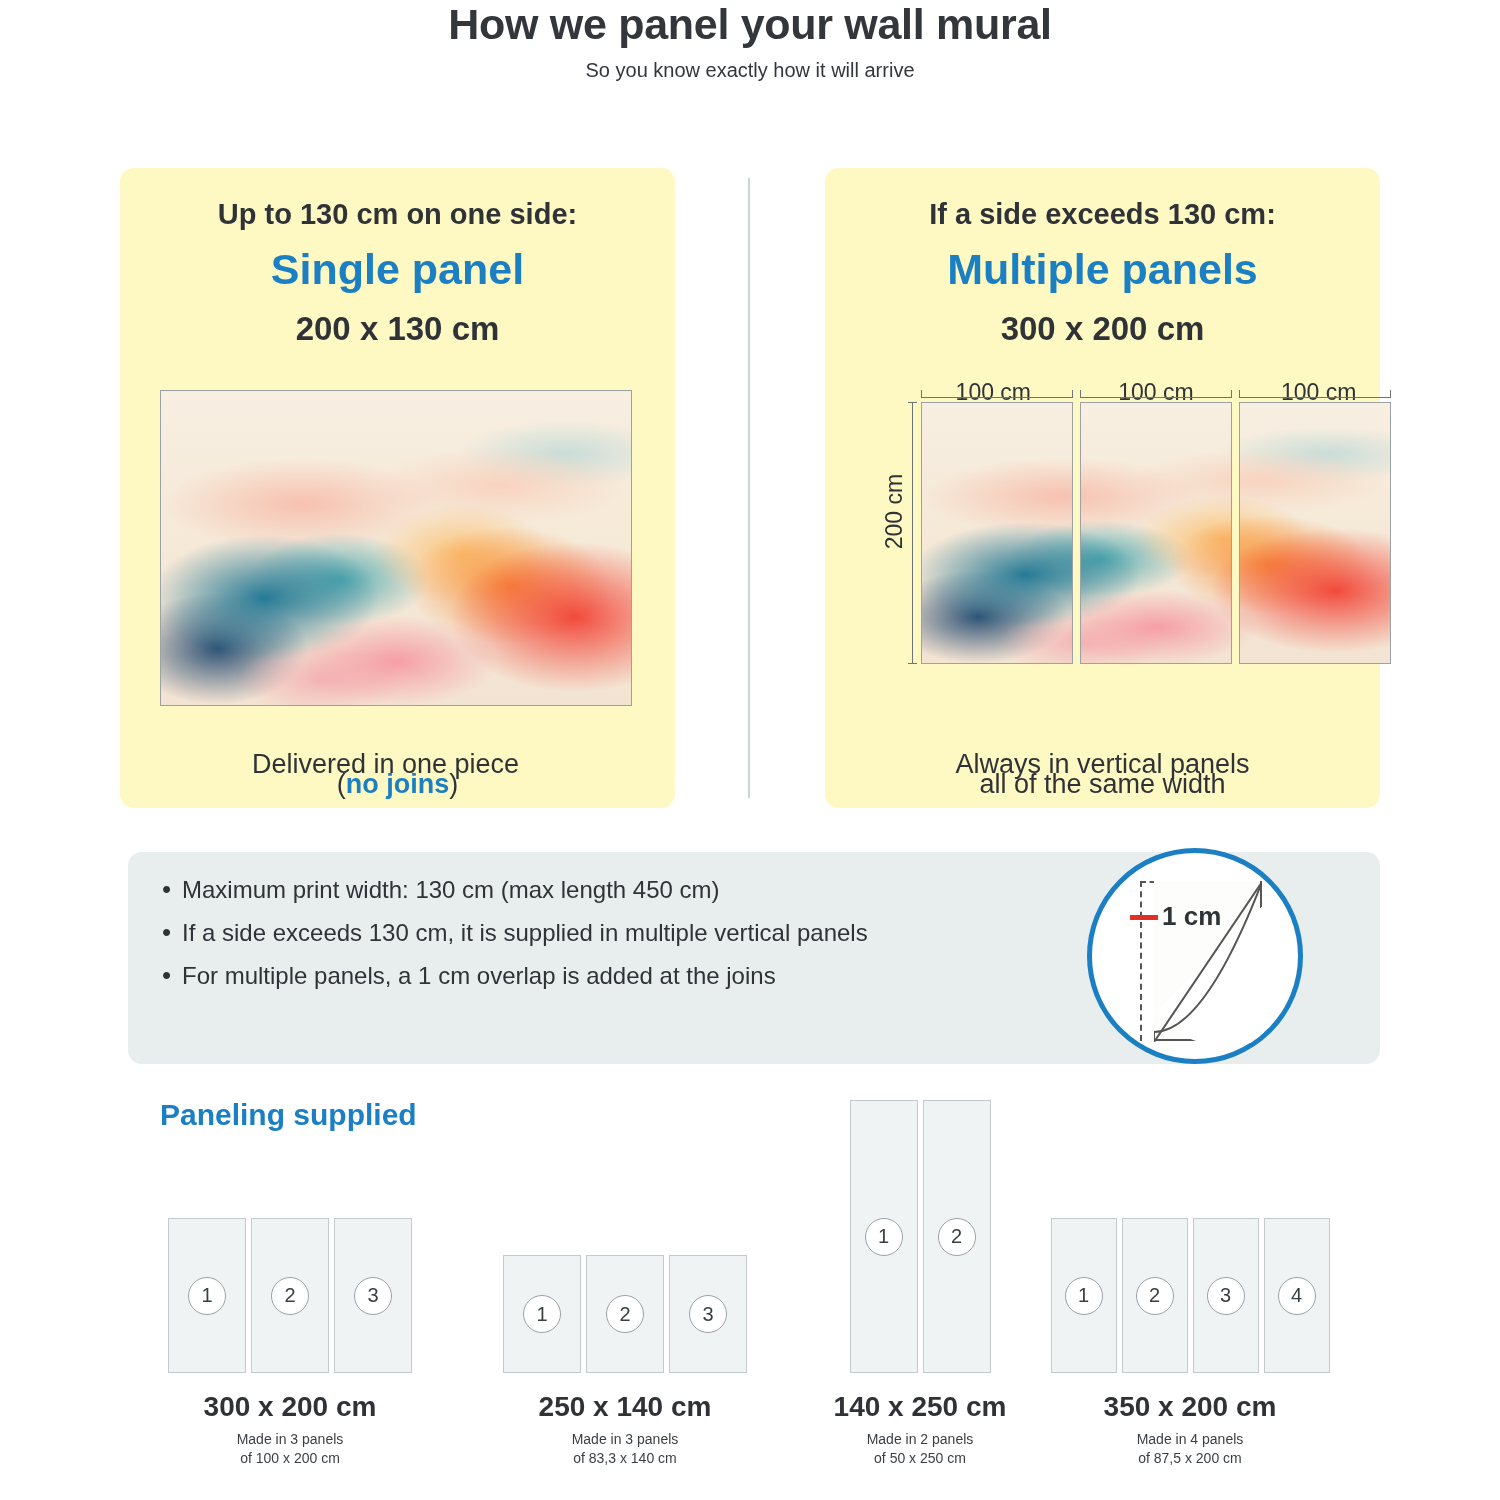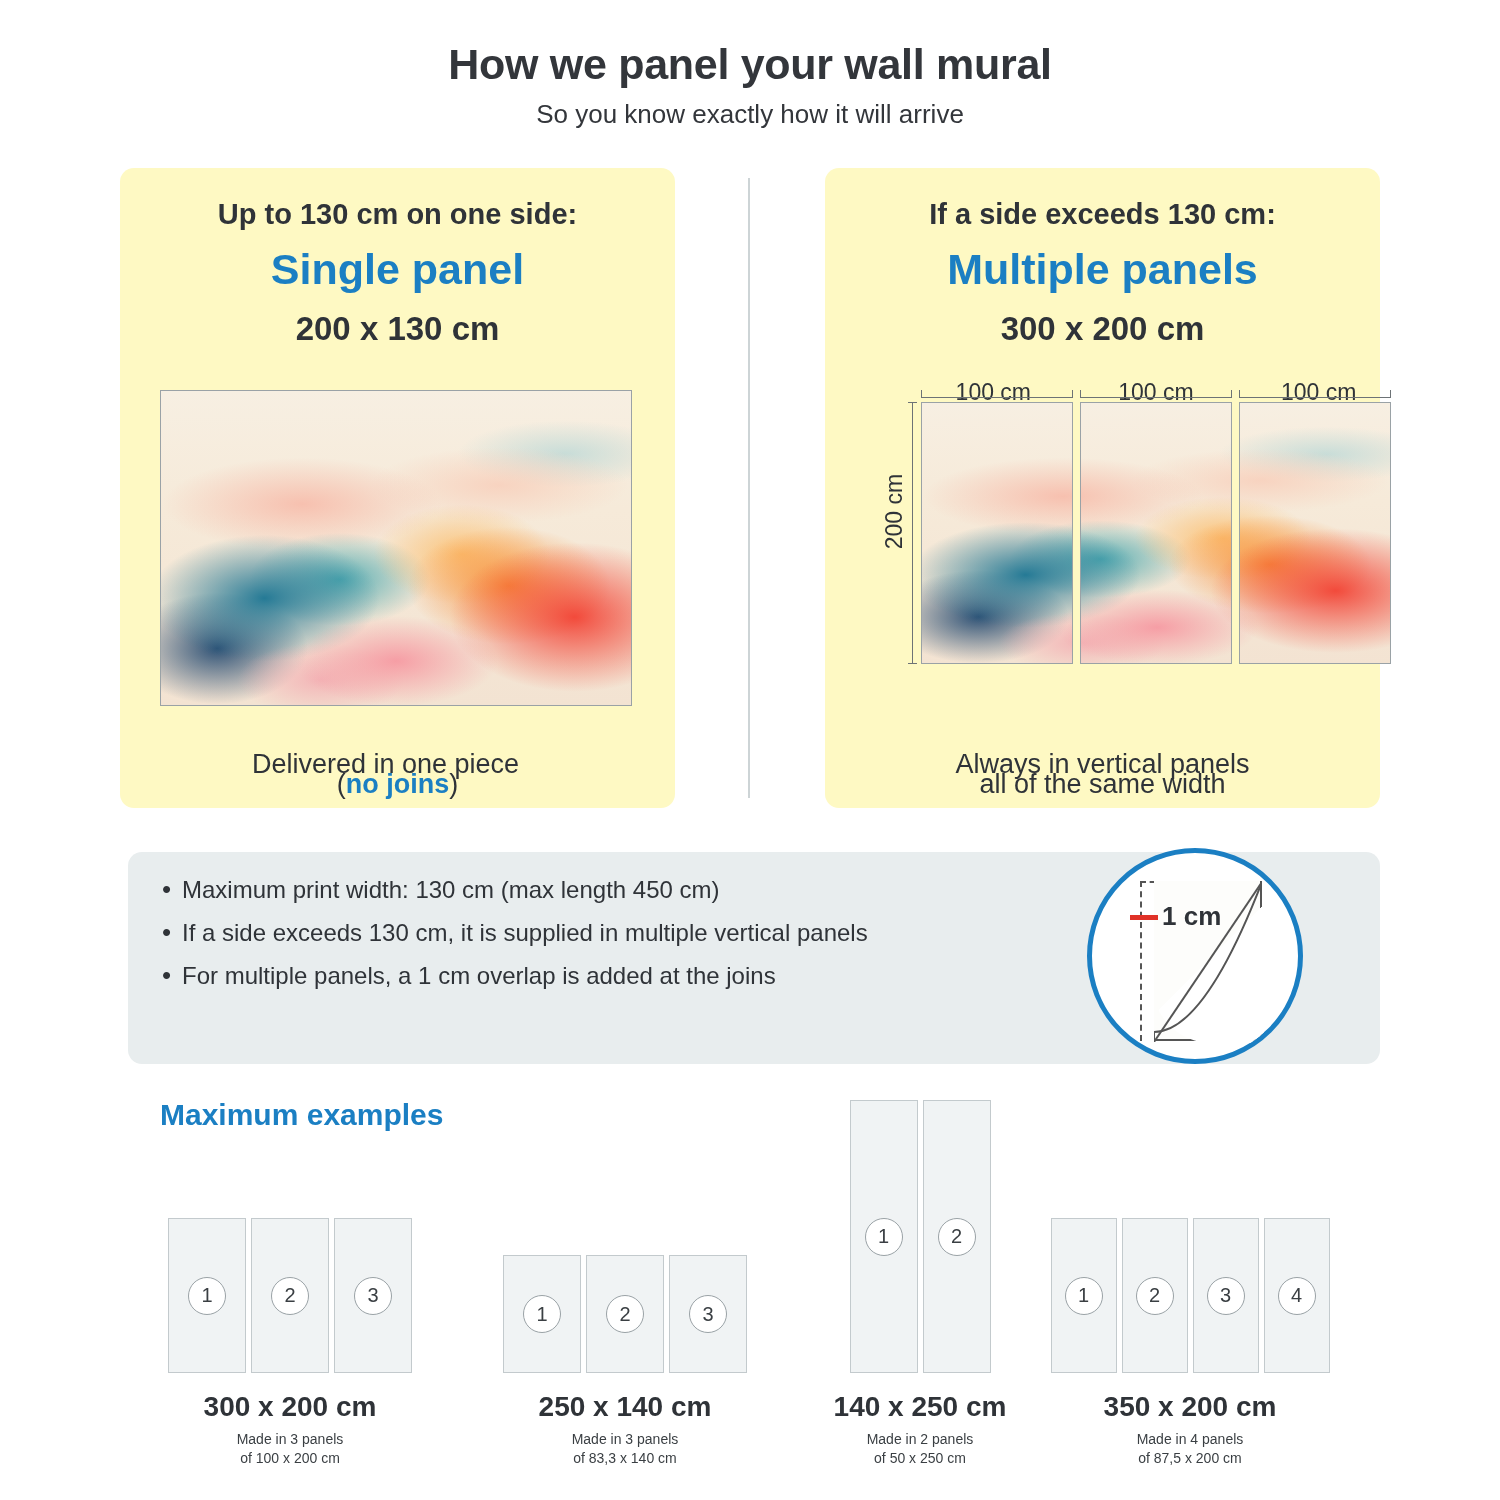--- a/index.html
+++ b/index.html
@@ -7,26 +7,26 @@
     width: 1500px; height: 1500px;
     background: #ffffff;
     font-family: "Liberation Sans", sans-serif;
     color: #2b2b2b;
     position: relative;
     overflow: hidden;
   }
   .page { position: relative; width: 1500px; height: 1500px; }
 
   
-  .header { text-align: center; padding-top: 40px; }
+  .header { text-align: center; }
   .header h1 {
     font-size: 43px; font-weight: bold; color: #33363b; letter-spacing: -0.3px;
   }
   .header h2 {
-    font-size: 26px; font-weight: normal; color: #33363b; margin-top: 10px;
+    font-size: 20px; font-weight: normal; color: #33363b; margin-top: 10px;
   }
 
   
   .top-row {
     position: absolute; top: 168px; left: 120px;
     width: 1260px; height: 640px;
     display: flex; justify-content: space-between;
   }
   .card {
     background: #fef9c3; border-radius: 14px;
@@ -292,21 +292,21 @@
     <div class="sheet"></div>
     <div class="curl2"></div>
     <svg class="diag" viewBox="0 0 108 160" preserveAspectRatio="none">
       <line x1="0" y1="160" x2="108" y2="0" stroke="#555" stroke-width="2"></line>
       <path d="M0,160 L0,150 Q50,150 108,0" fill="none" stroke="#555" stroke-width="2"></path>
     </svg>
     <div class="redmark"></div>
     <div class="cmlabel">1 cm</div>
   </div>
 
-  <div class="examples-title">Maximum examples</div>
+  <div class="examples-title">Paneling supplied</div>
 
   <div class="examples-row">
 
     <div class="example" style="left:160px; top:118px; width:260px;">
       <div class="ex-panels" style="height:155px;">
         <div class="ex-panel" style="width:78px; height:155px;">
           <div class="badge">1</div>
         </div>
         <div class="ex-panel" style="width:78px; height:155px;">
           <div class="badge">2</div>

